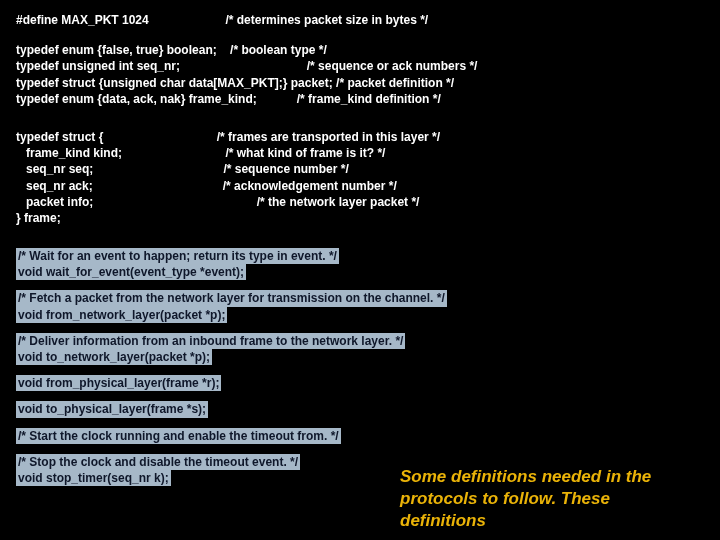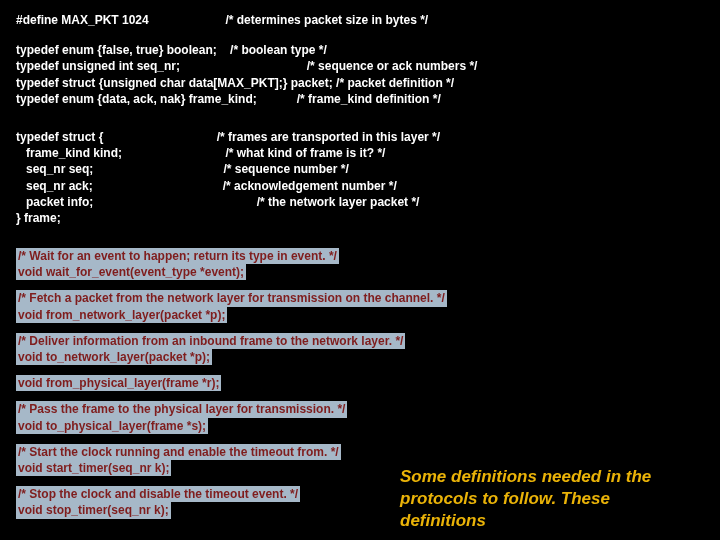--- a/index.html
+++ b/index.html
@@ -11,21 +11,21 @@
     font-size: 12px;
     font-weight: bold;
     color: #fff;
     padding: 12px 16px;
     overflow: hidden;
     position: relative;
   }
   .line { white-space: pre; line-height: 1.35; }
   .block { margin-bottom: 14px; }
   .block2 { margin-bottom: 10px; }
-  .hl { background: #a6b8c8; color: #7f1d1d; display: inline-block; padding: 0 2px; }
+  .hl { background: #a6b8c8; color: #0f172a; display: inline-block; padding: 0 2px; }
   .note {
     position: absolute;
     right: 20px;
     bottom: 8px;
     width: 300px;
     color: #eab308;
     font-style: italic;
     font-weight: bold;
     font-size: 17px;
     line-height: 1.3;
@@ -63,25 +63,23 @@
   <div class="line"><span class="hl">void from_network_layer(packet *p);</span></div>
 </div>
 <div class="block2">
   <div class="line"><span class="hl">/* Deliver information from an inbound frame to the network layer. */</span></div>
   <div class="line"><span class="hl">void to_network_layer(packet *p);</span></div>
 </div>
 <div class="block2">
   <div class="line"><span class="hl">void from_physical_layer(frame *r);</span></div>
 </div>
 <div class="block2">
-  <div class="line"><span class="hl">/* Pass the frame to the physical layer for transmission. */</span></div>
   <div class="line"><span class="hl">void to_physical_layer(frame *s);</span></div>
 </div>
 <div class="block2">
   <div class="line"><span class="hl">/* Start the clock running and enable the timeout from. */</span></div>
-  <div class="line"><span class="hl">void start_timer(seq_nr k);</span></div>
 </div>
 <div class="block2">
   <div class="line"><span class="hl">/* Stop the clock and disable the timeout event. */</span></div>
   <div class="line"><span class="hl">void stop_timer(seq_nr k);</span></div>
 </div>
 
 <div class="note">Some definitions needed in the protocols to follow. These definitions</div>
 
 </body></html>

